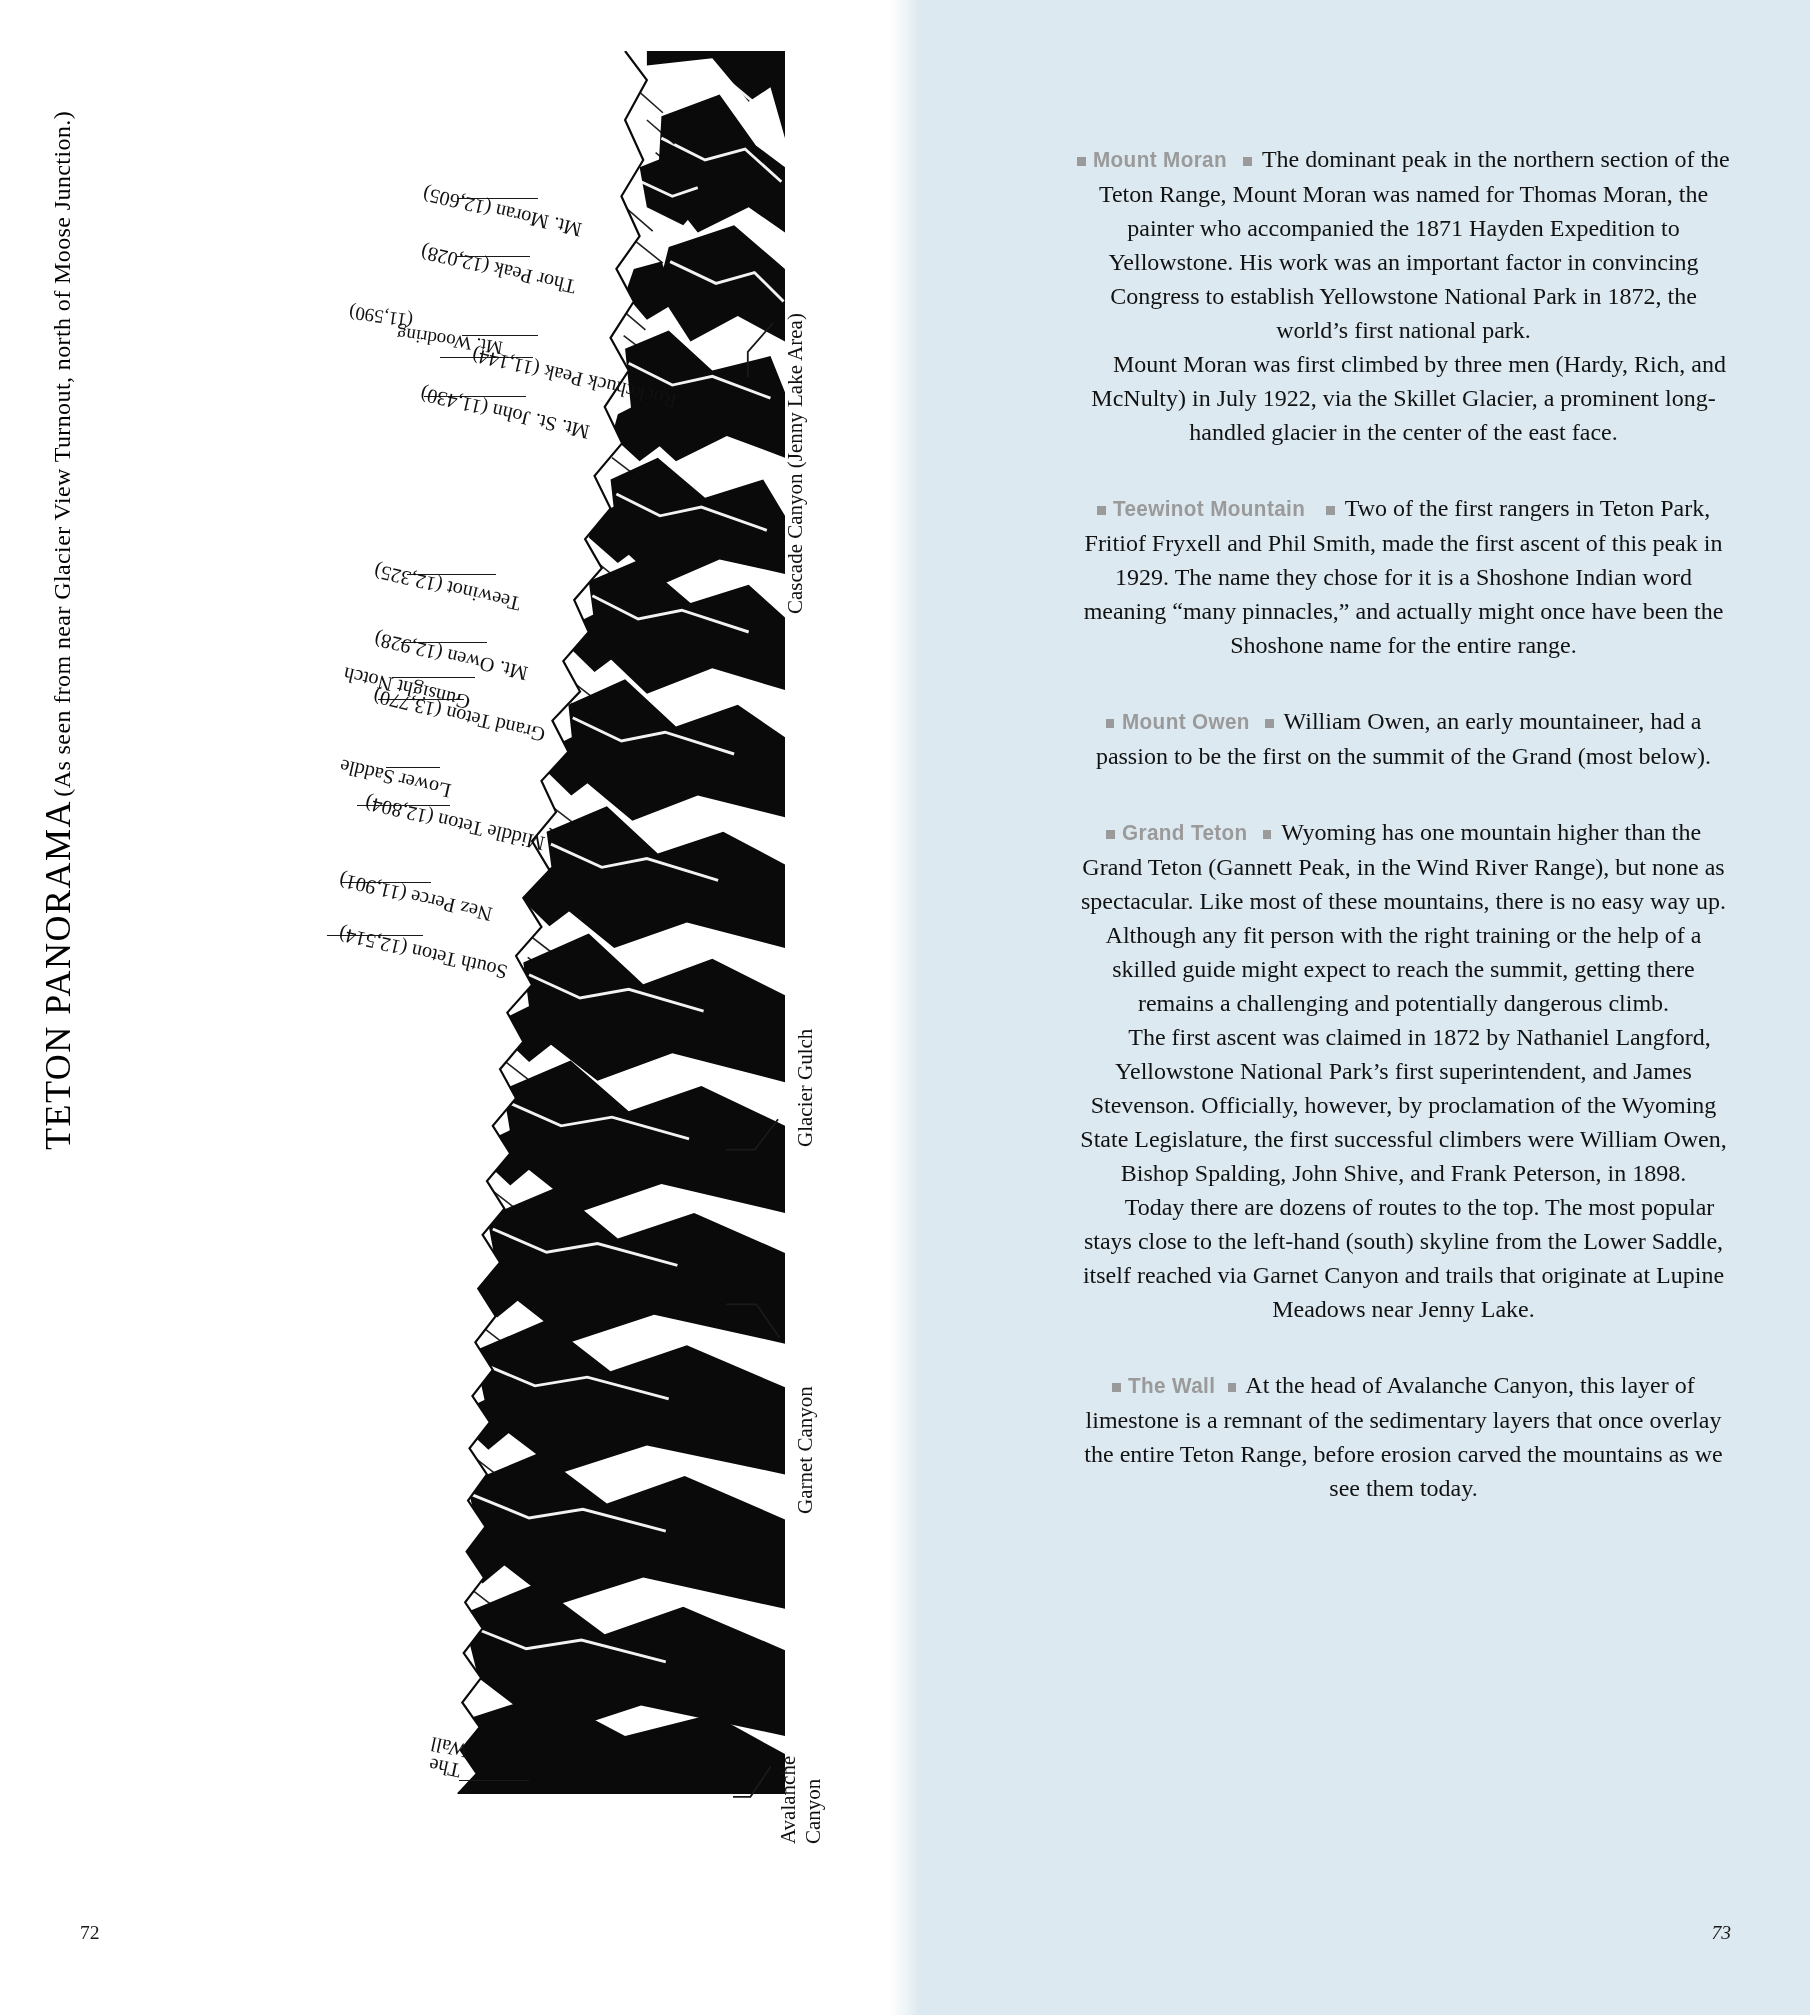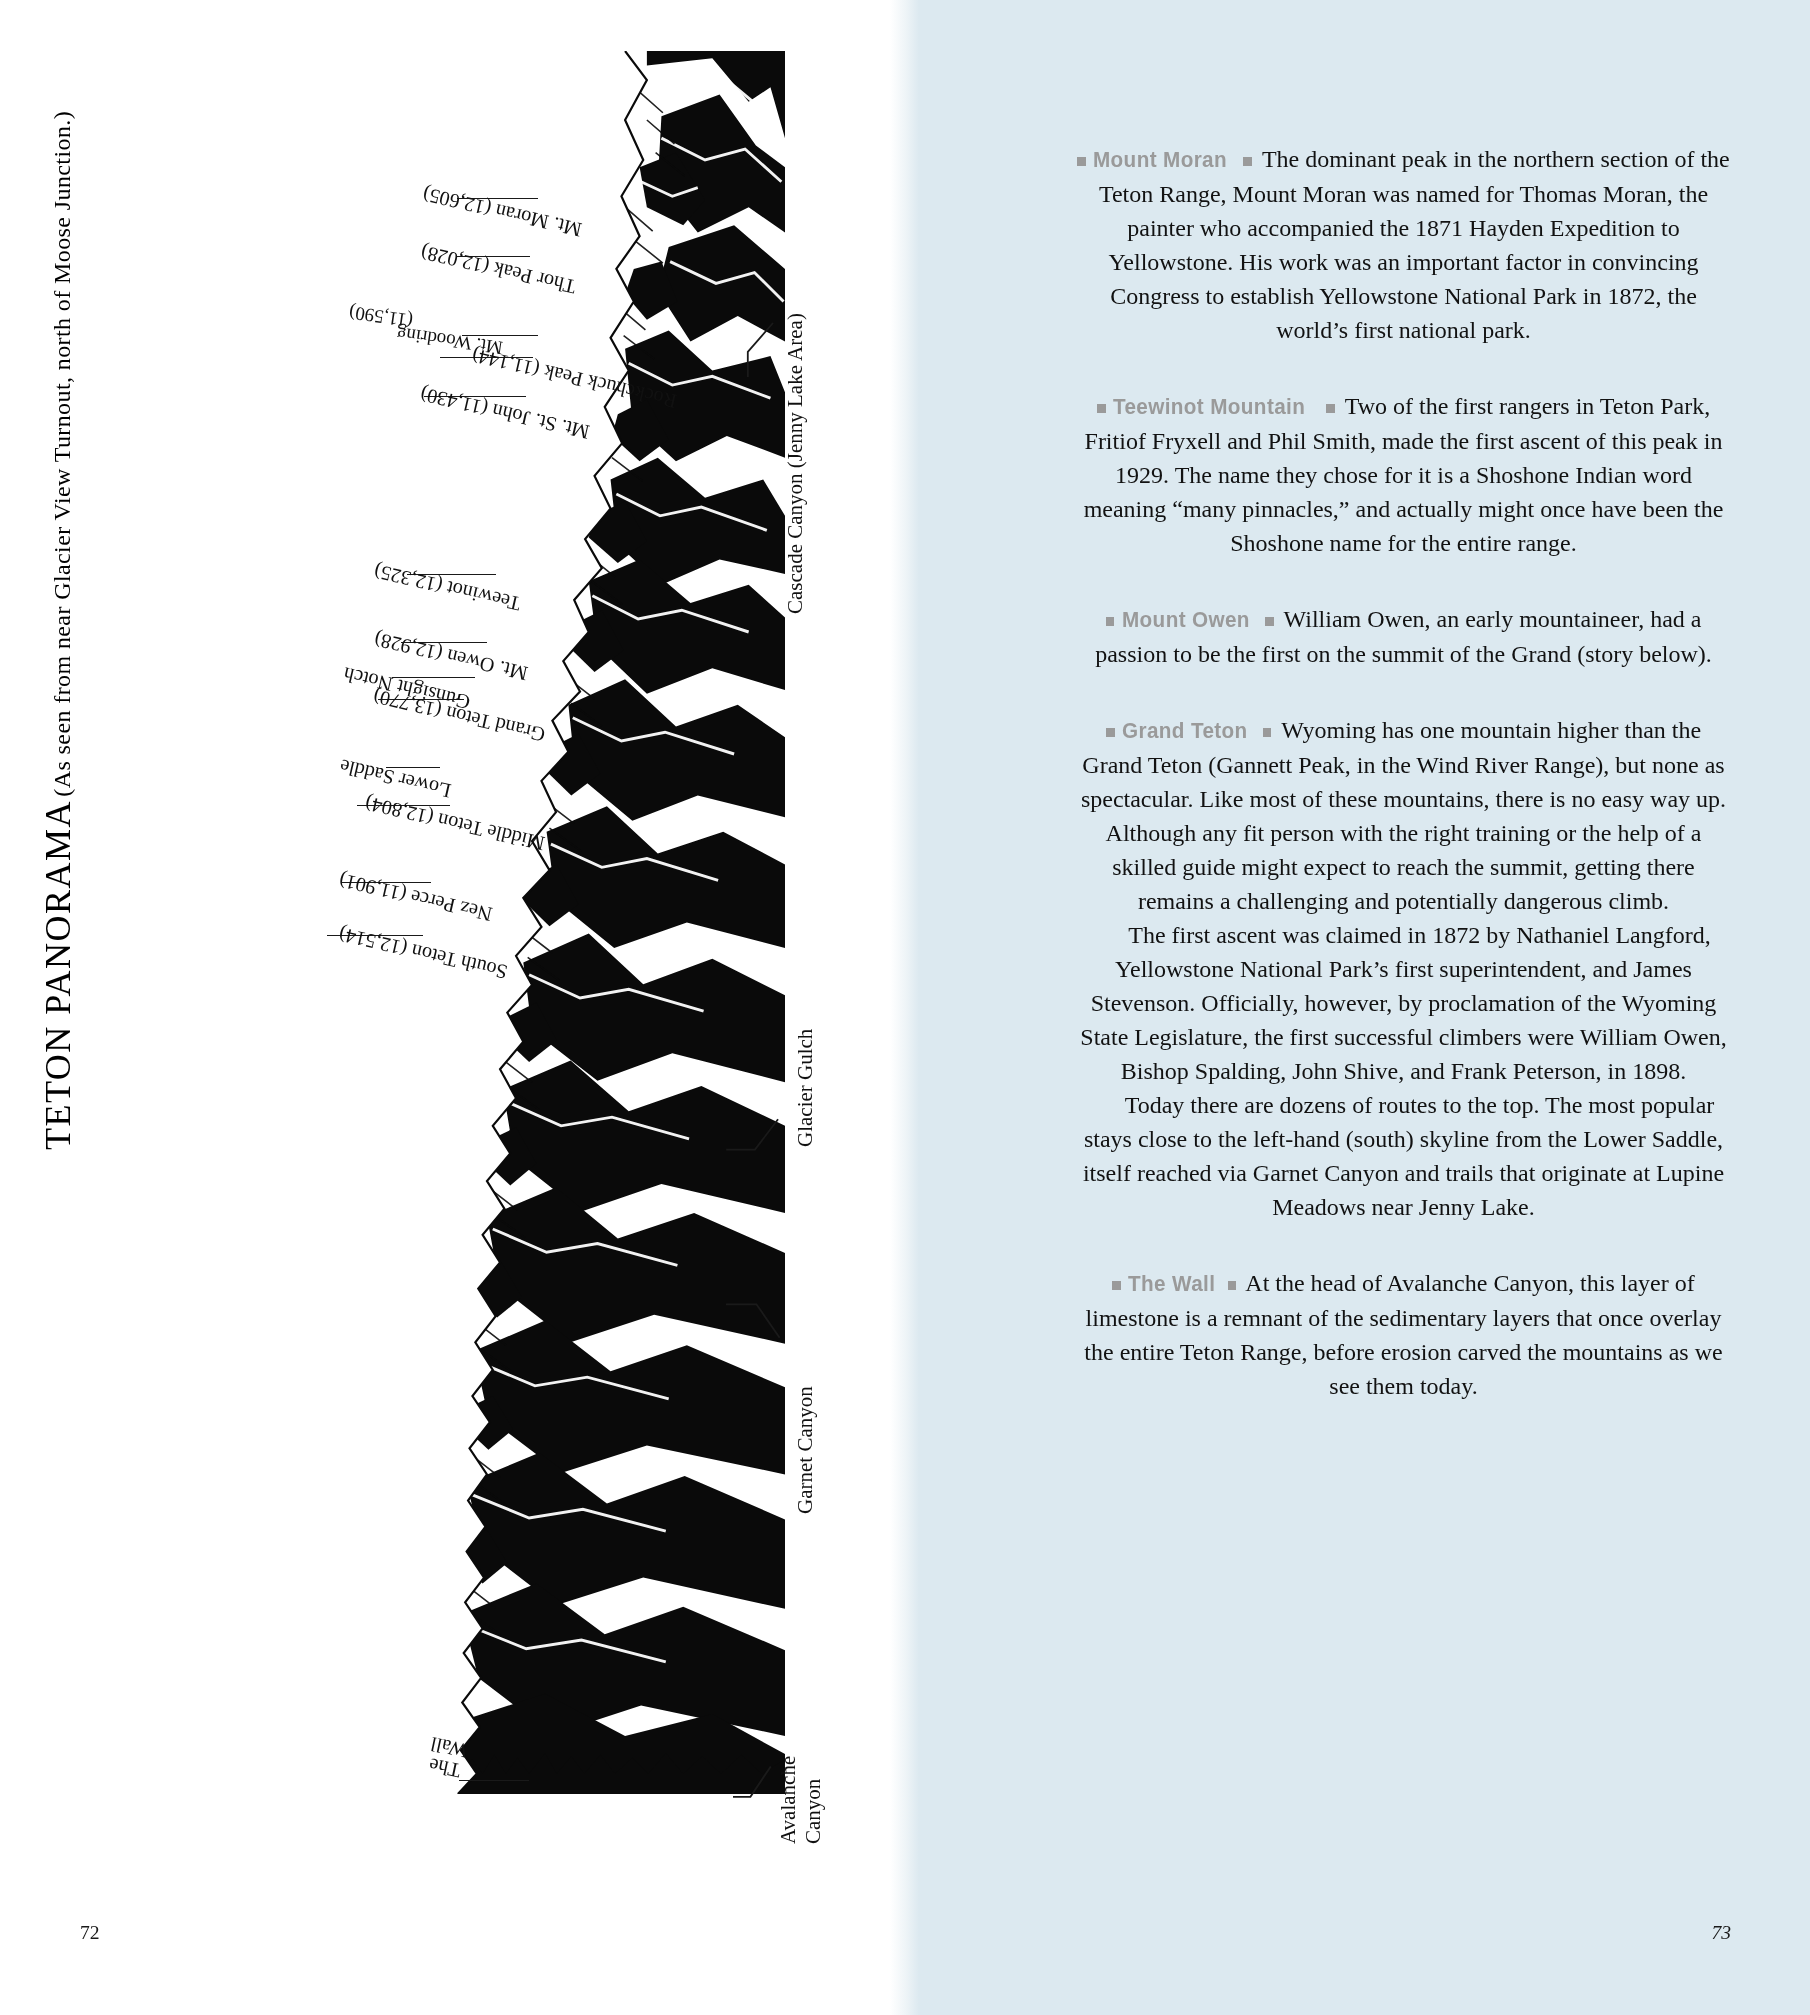--- a/index.html
+++ b/index.html
@@ -376,28 +376,29 @@
     <div class="folio folio-left">72</div>
   </div>
 
   <div class="gutter"></div>
 
   <div class="page-right">
     <div class="textcol">
 
       <div class="sec">
         <p class="para"><span class="headwrap"><span class="sq lead"></span><span class="head">Mount Moran</span><span class="sq"></span></span> <span>The dominant peak in the northern section of the Teton Range, Mount Moran was named for Thomas Moran, the painter who accompanied the 1871 Hayden Expedition to Yellowstone. His work was an important factor in convincing Congress to establish Yellowstone National Park in 1872, the world’s first national park.</span></p>
+        <p class="para">Mount Moran was first climbed by three men (Hardy, Rich, and McNulty) in July 1922, via the Skillet Glacier, a prominent long-handled glacier in the center of the east face.</p>
       </div>
 
       <div class="sec">
         <p class="para"><span class="headwrap"><span class="sq lead"></span><span class="head">Teewinot Mountain</span><span class="sq"></span></span> <span>Two of the first rangers in Teton Park, Fritiof Fryxell and Phil Smith, made the first ascent of this peak in 1929. The name they chose for it is a Shoshone Indian word meaning “many pinnacles,” and actually might once have been the Shoshone name for the entire range.</span></p>
       </div>
 
       <div class="sec">
-        <p class="para"><span class="headwrap"><span class="sq lead"></span><span class="head">Mount Owen</span><span class="sq"></span></span> <span>William Owen, an early mountaineer, had a passion to be the first on the summit of the Grand (story below).</span></p>
+        <p class="para"><span class="headwrap"><span class="sq lead"></span><span class="head">Mount Owen</span><span class="sq"></span></span> <span>William Owen, an early mountaineer, had a passion to be the first on the summit of the Grand (most below).</span></p>
       </div>
 
       <div class="sec">
         <p class="para"><span class="headwrap"><span class="sq lead"></span><span class="head">Grand Teton</span><span class="sq"></span></span> <span>Wyoming has one mountain higher than the Grand Teton (Gannett Peak, in the Wind River Range), but none as spectacular. Like most of these mountains, there is no easy way up. Although any fit person with the right training or the help of a skilled guide might expect to reach the summit, getting there remains a challenging and potentially dangerous climb.</span></p>
         <p class="para">The first ascent was claimed in 1872 by Nathaniel Langford, Yellowstone National Park’s first superintendent, and James Stevenson. Officially, however, by proclamation of the Wyoming State Legislature, the first successful climbers were William Owen, Bishop Spalding, John Shive, and Frank Peterson, in 1898.</p>
         <p class="para">Today there are dozens of routes to the top. The most popular stays close to the left-hand (south) skyline from the Lower Saddle, itself reached via Garnet Canyon and trails that originate at Lupine Meadows near Jenny Lake.</p>
       </div>
 
       <div class="sec">
         <p class="para"><span class="headwrap"><span class="sq lead"></span><span class="head">The Wall</span><span class="sq"></span></span> <span>At the head of Avalanche Canyon, this layer of limestone is a remnant of the sedimentary layers that once overlay the entire Teton Range, before erosion carved the mountains as we see them today.</span></p>

